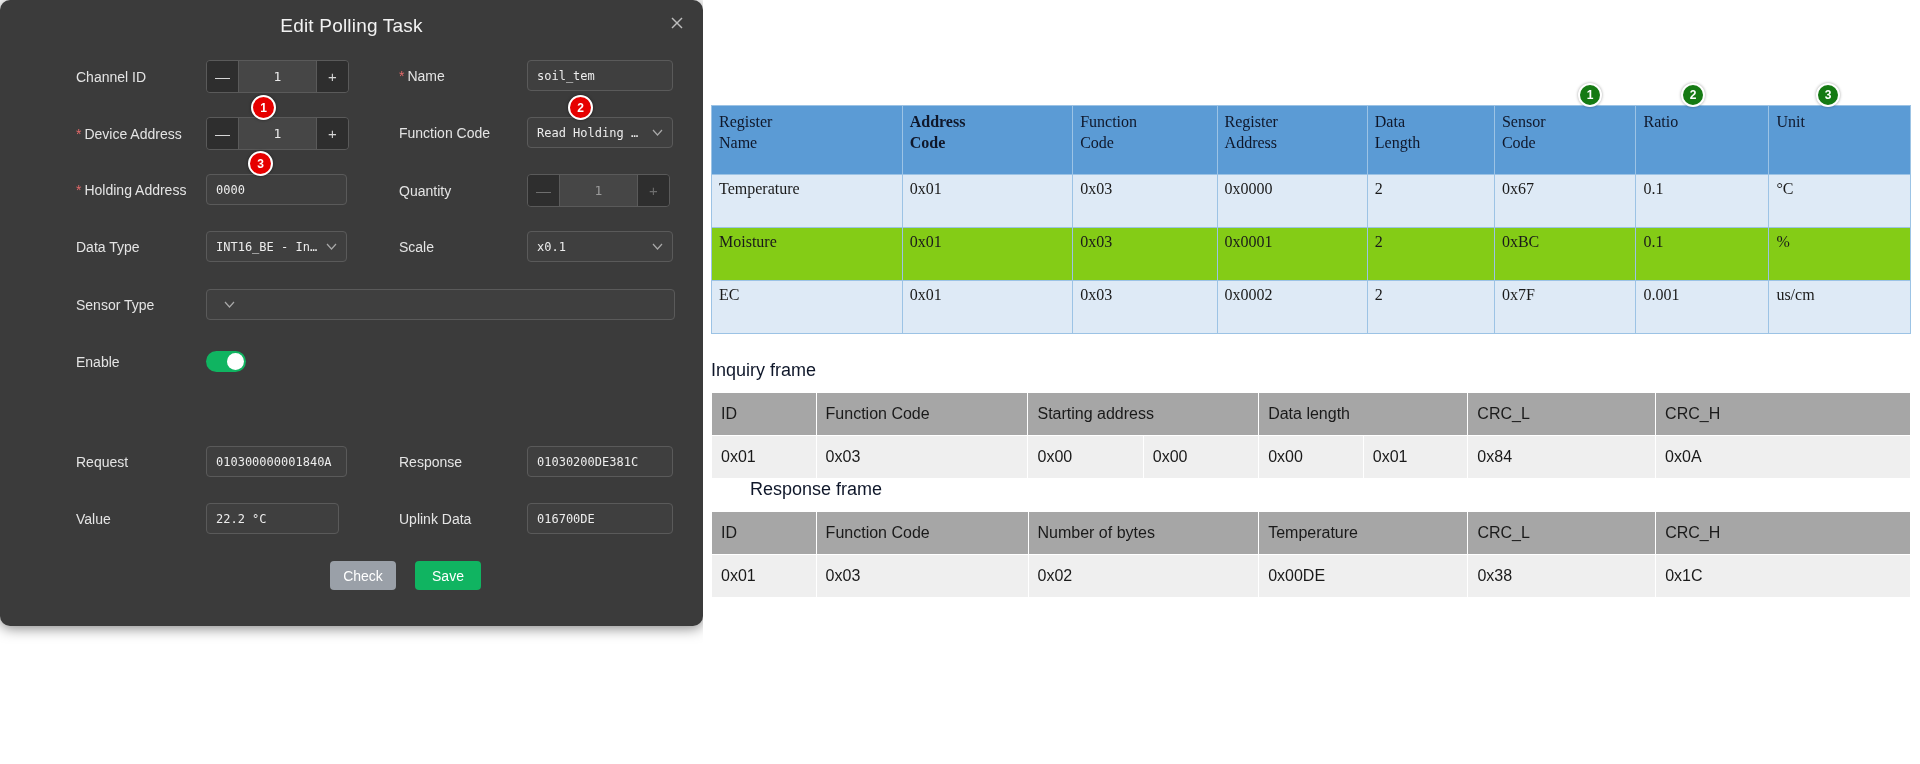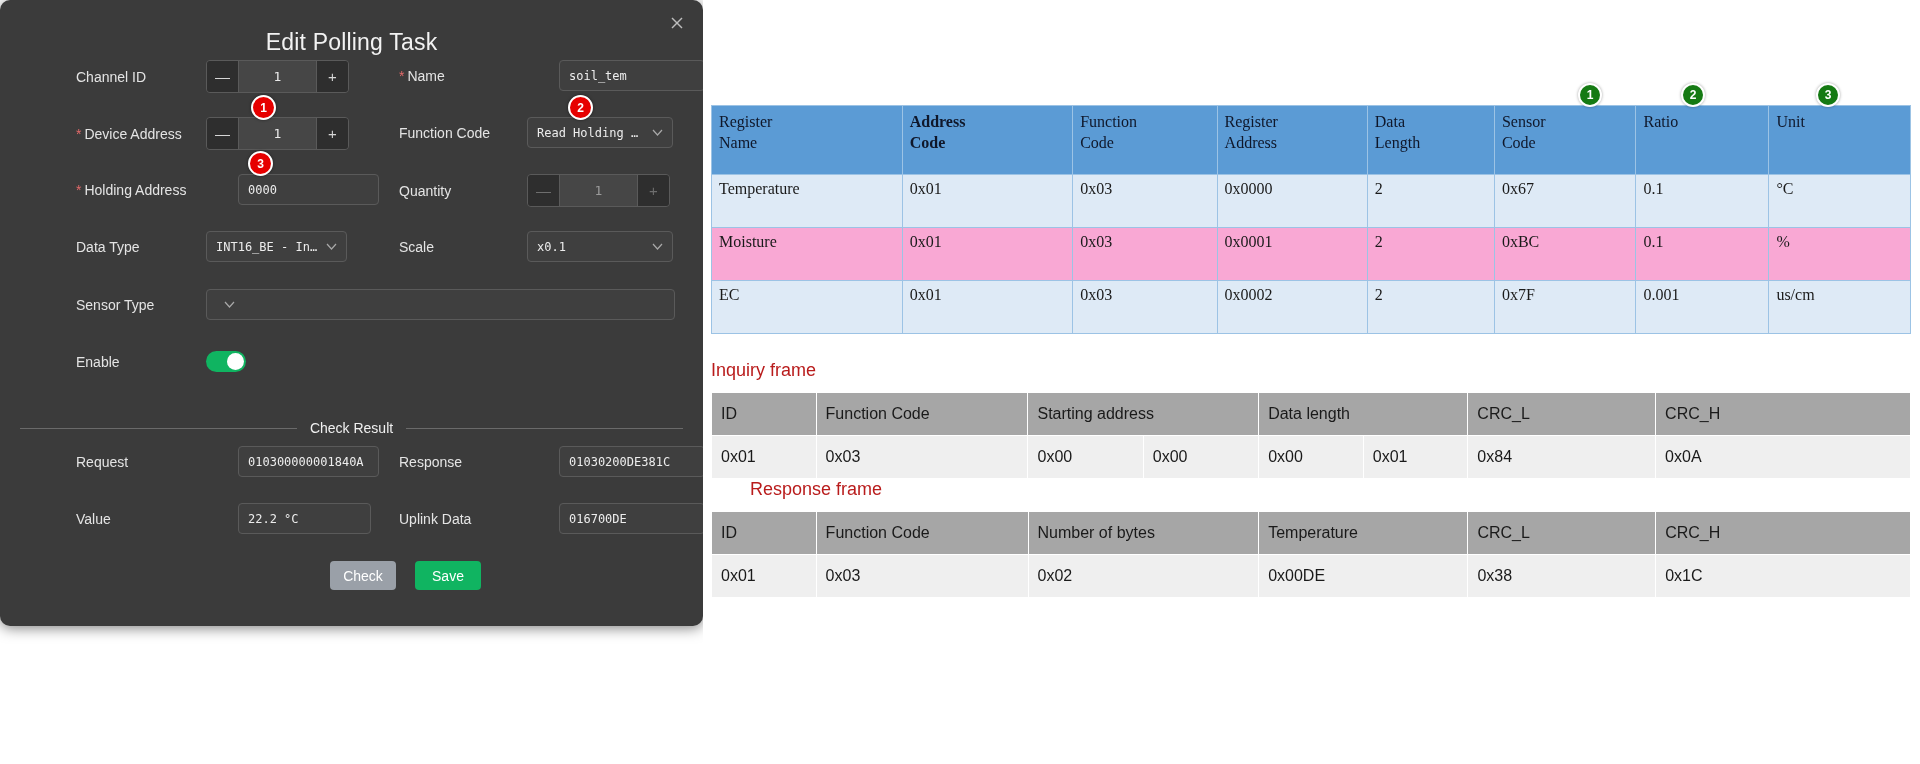--- a/index.html
+++ b/index.html
@@ -14,23 +14,23 @@
   
   #dialog{
     position:absolute;left:0;top:0;width:703px;height:626px;
     background:#3b3b3b;
     border-radius:10px;
     box-shadow:0 2px 14px rgba(0,0,0,.5);
     color:#e8e8e8;
   }
   #dialog-title{
     text-align:center;
-    font-size:23px;
+    font-size:19px;
     color:#f2f2f2;
-    padding-top:29px;
+    padding-top:15px;
     letter-spacing:.2px;
   }
   #close-btn{
     position:absolute;right:16px;top:13px;
     width:20px;height:20px;
     color:#b8b8b8;font-size:18px;line-height:18px;
     text-align:center;cursor:pointer;
     font-family:"Liberation Sans",sans-serif;
   }
 
@@ -66,21 +66,21 @@
   }
   .stepper.disabled .btn{color:#6e6e6e;}
   .stepper.disabled .val{color:#9a9a9a;}
 
   
   .txt{
     height:31px;box-sizing:border-box;
     border:1px solid #5a5a5a;border-radius:4px;
     background:#3f3f3f;color:#ededed;
     font-family:"DejaVu Sans Mono",monospace;font-size:12px;
-    padding:0 9px;display:flex;align-items:center;margin-left:32px;
+    padding:0 9px;display:flex;align-items:center;
   }
 
   
   .sel{
     height:31px;box-sizing:border-box;
     border:1px solid #5a5a5a;border-radius:4px;
     background:#3f3f3f;color:#ededed;
     font-family:"DejaVu Sans Mono",monospace;font-size:12px;
     padding:0 9px;display:flex;align-items:center;
     justify-content:space-between;cursor:pointer;
@@ -162,25 +162,25 @@
     text-align:left;
     font-weight:normal;
   }
   #register-table thead th{
     background:#5b9bd5;color:#0f172a;height:58px;
     line-height:1.32;
   }
   #register-table thead th.bold{font-weight:bold;}
   #register-table tbody td{height:42px;color:#1a1a1a;}
   #register-table tbody tr.alt td{background:#deeaf6;}
-  #register-table tbody tr.plain td{background:#f9a8d4;}
+  #register-table tbody tr.plain td{background:#84cc16;}
 
   .frame-caption{
     position:absolute;left:8px;
-    font-size:18px;color:#b91c1c;
+    font-size:18px;color:#0f172a;
     font-family:"Liberation Sans",sans-serif;
   }
 
   .frame-table{
     position:absolute;left:8px;width:1200px;
     font-family:"Liberation Sans",sans-serif;
     table-layout:fixed;
   }
   .frame-table th,.frame-table td{
     border:1px solid #ffffff;
@@ -288,25 +288,20 @@
     </div>
   </div>
 
   <div class="form-row" style="left:52px;top:351px;">
     <div class="fld-label" style="width:130px;">Enable</div>
     <div class="toggle">
       <div class="knob"></div>
     </div>
   </div>
 
-  <div id="check-divider">
-    <div class="line"></div>
-    <div class="cap">Check Result</div>
-    <div class="line"></div>
-  </div>
 
   <div class="form-row" style="left:52px;top:446px;">
     <div class="fld-label" style="width:130px;">Request</div>
     <div class="txt" style="width:141px;">010300000001840A</div>
   </div>
   <div class="form-row" style="left:375px;top:446px;">
     <div class="fld-label" style="width:128px;">Response</div>
     <div class="txt" style="width:146px;">01030200DE381C</div>
   </div>
 

